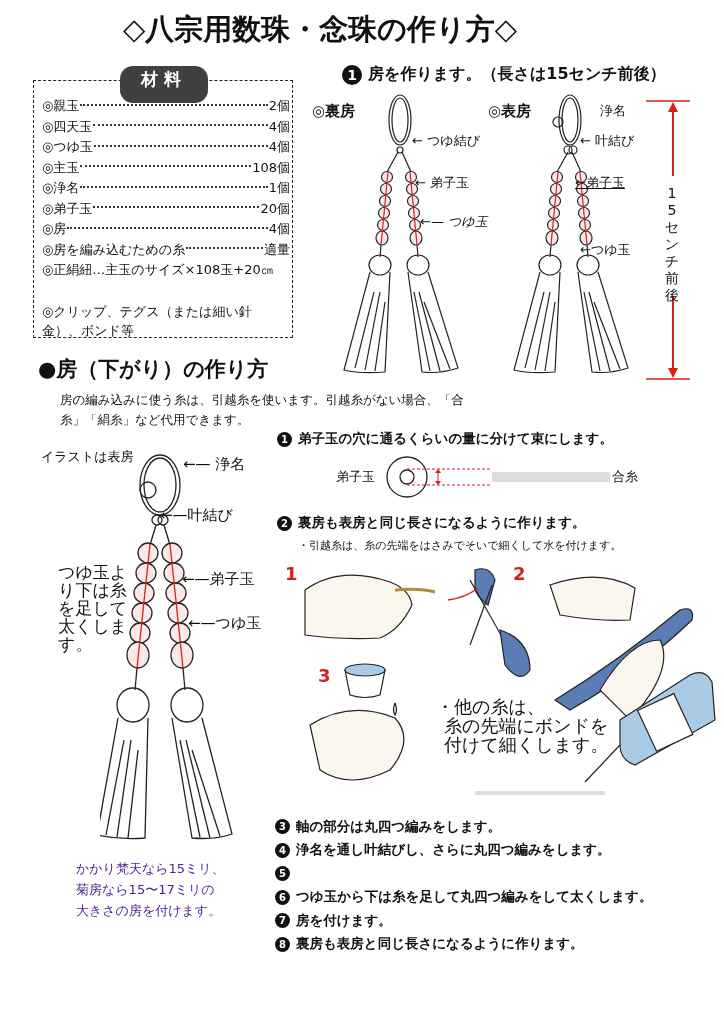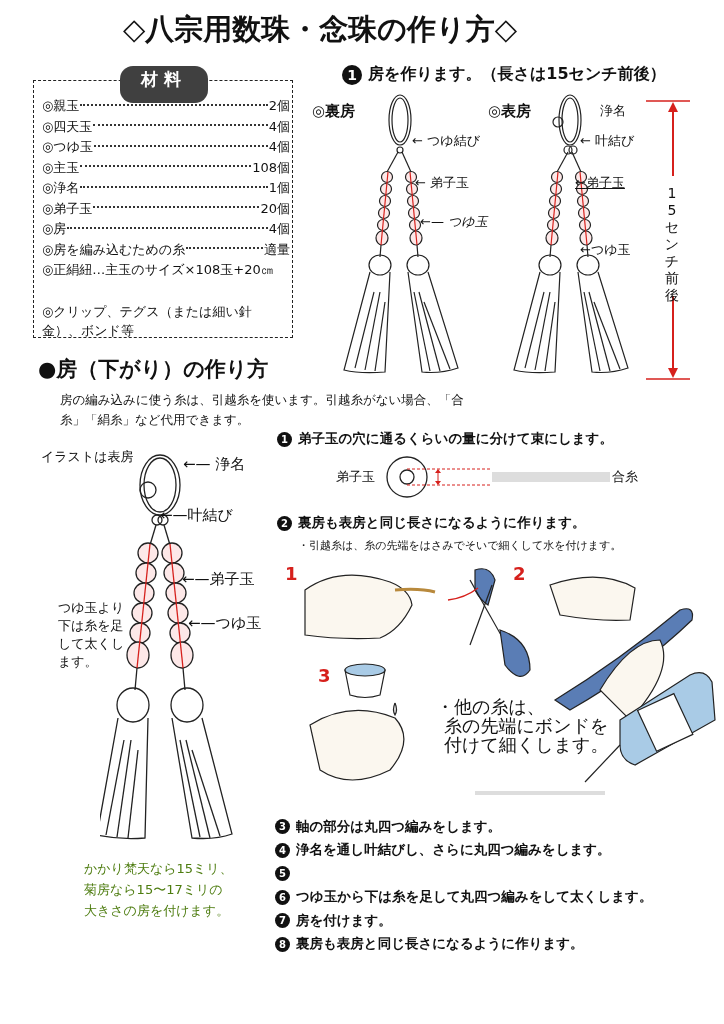--- a/index.html
+++ b/index.html
@@ -26,21 +26,21 @@
   .lbl-b { font-size:15px; font-weight:bold; white-space:nowrap; }
   .sec2-head { left:38px; top:355px; font-size:21px; font-weight:bold; }
   .intro { left:60px; top:390px; width:420px; font-size:12.5px; line-height:20px; }
   .step-line { font-size:13.5px; font-weight:bold; white-space:nowrap; display:flex; align-items:center; }
   .num-s { display:inline-block; width:15px; height:15px; border-radius:50%; background:#111; color:#fff;
            font-size:10px; text-align:center; line-height:15px; margin-right:6px; }
   .note { font-size:11px; white-space:nowrap; }
   .red-num { color:#d6201c; font-weight:bold; font-size:18px; }
   .steps-list { left:275px; top:815px; }
   .steps-list .step-line { height:23.5px; }
-  .caption { left:84px; top:858px; font-size:13px; line-height:21px; color:#4d7c0f; }
+  .caption { left:76px; top:858px; font-size:13px; line-height:21px; color:#4c1d95; }
 </style>
 </head>
 <body>
 
 <div class="abs title">◇八宗用数珠・念珠の作り方◇</div>
 
 <div class="abs mat-box"></div>
 <div class="abs mat-badge">材料</div>
 <div class="abs mat-list">
   <div class="mat-row">
@@ -234,21 +234,21 @@
       <line x1="38" y1="300" x2="28" y2="388"></line>
     <line x1="80" y1="290" x2="100" y2="387"></line>
       <line x1="86" y1="290" x2="110" y2="388"></line>
       <line x1="92" y1="300" x2="120" y2="386"></line>
   </g>
 </svg>
 <div class="abs" style="left:183px;top:455px;font-size:15px;">←— <span>浄名</span></div>
 <div class="abs" style="left:160px;top:506px;font-size:15px;">←—<span>叶結び</span></div>
 <div class="abs" style="left:182px;top:570px;font-size:15px;">←—<span>弟子玉</span></div>
 <div class="abs" style="left:188px;top:614px;font-size:15px;">←—<span>つゆ玉</span></div>
-<div class="abs" style="left:58px;top:563px;width:70px;font-size:13px;line-height:18px;margin-top:36px;">つゆ玉より下は糸を足して太くします。</div>
+<div class="abs" style="left:58px;top:563px;width:70px;font-size:17px;line-height:18px;">つゆ玉より下は糸を足して太くします。</div>
 <div class="abs caption">
   <div>かかり梵天なら15ミリ、</div>
   <div>菊房なら15〜17ミリの</div>
   <div>大きさの房を付けます。</div>
 </div>
 
 <div class="abs step-line" style="left:277px;top:430px;">
   <span class="num-s">1</span>
     <span>弟子玉の穴に通るくらいの量に分けて束にします。</span>
 </div>

